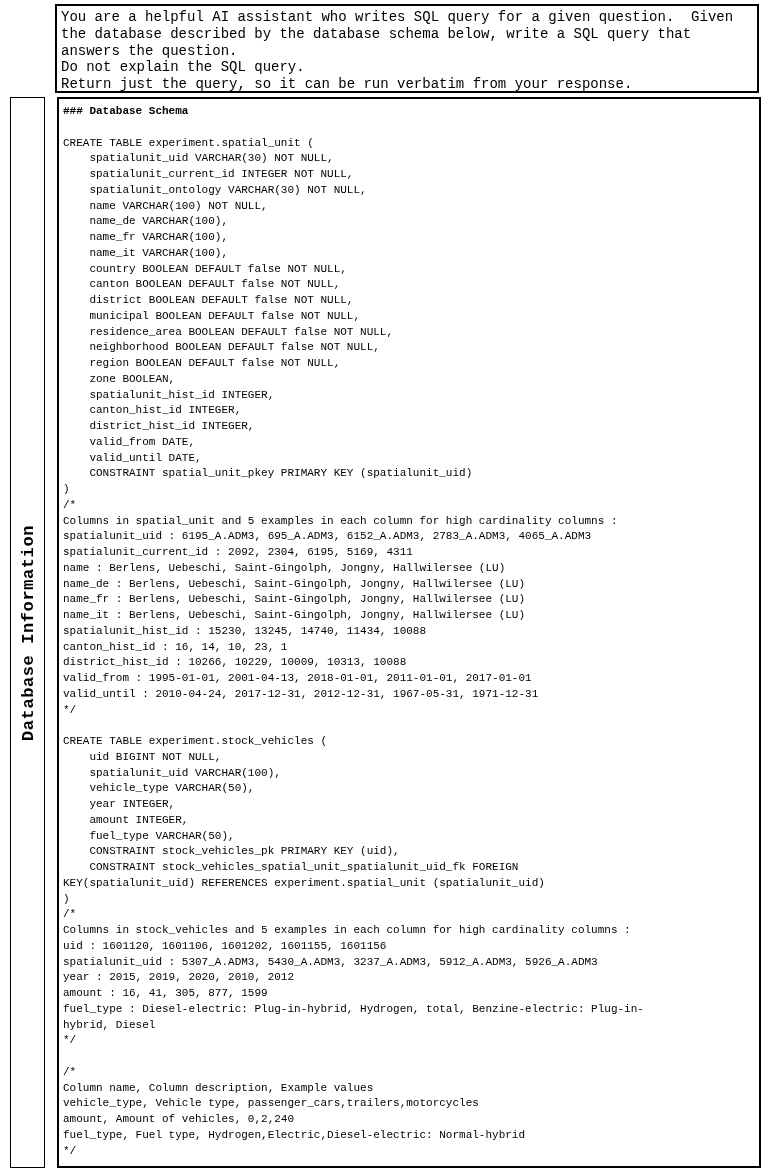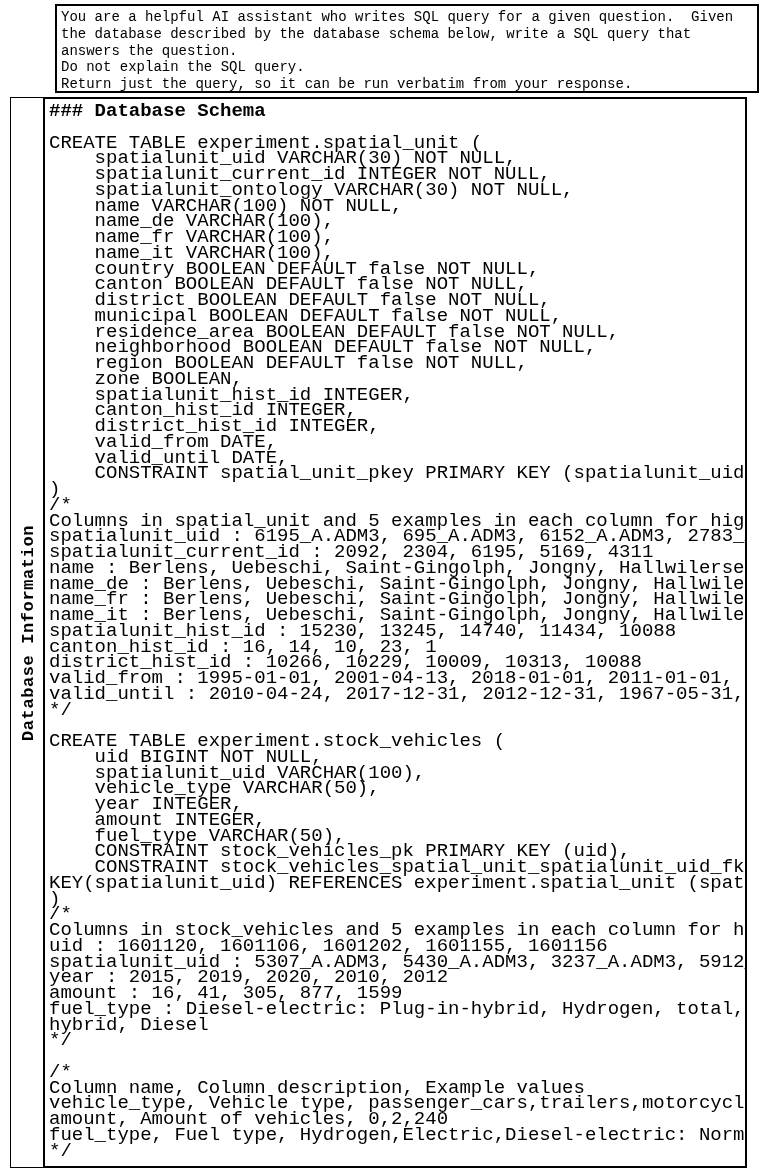--- a/index.html
+++ b/index.html
@@ -43,26 +43,26 @@
     position: absolute;
     left: 50%;
     top: 50%;
     transform: translate(-50%, -50%) rotate(-90deg);
     font-weight: bold;
     font-size: 17px;
     letter-spacing: 0.6px;
     white-space: nowrap;
   }
   #schema-box {
-    left: 43px;
+    left: 57px;
     top: 97px;
     width: 704px;
     height: 1071px;
     padding: 5px 4px;
-    font-size: 19px;
+    font-size: 11px;
     line-height: 15.75px;
     white-space: pre;
     overflow: hidden;
   }
   .bold {
     font-weight: bold;
   }
 </style>
 </head>
 <body>

